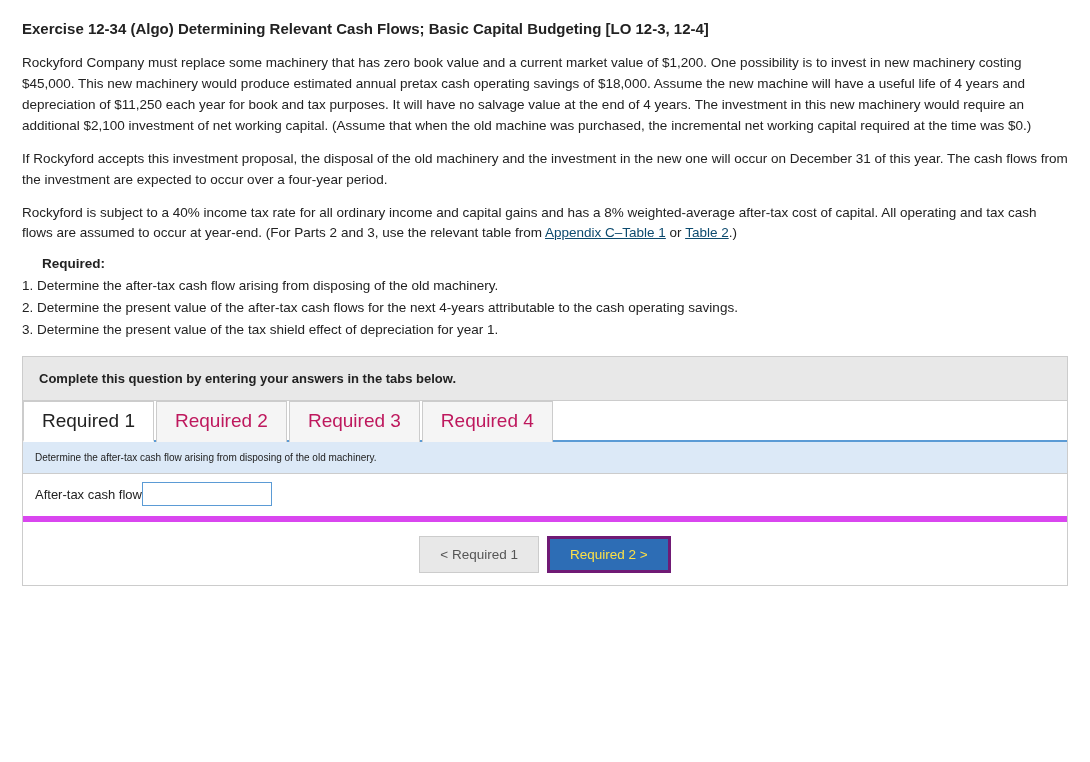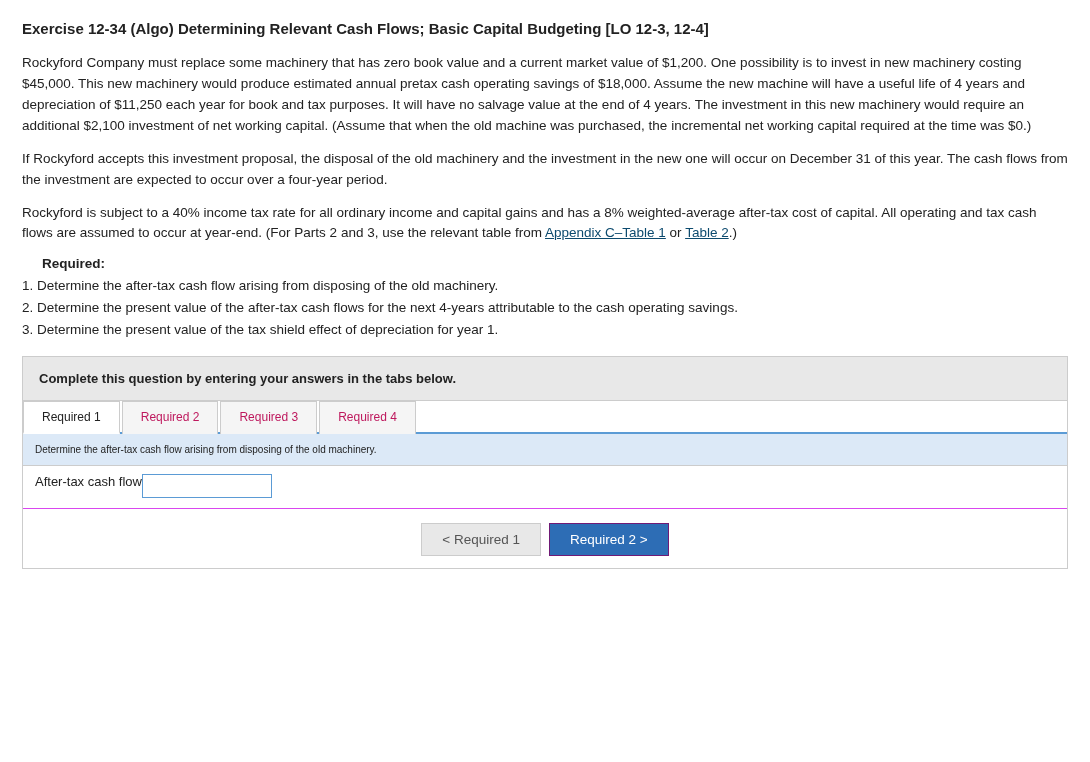--- a/index.html
+++ b/index.html
@@ -68,21 +68,21 @@
       border-bottom: 2px solid #5b9bd5;
       background: #fff;
     }
 
     .tab {
       padding: 8px 18px;
       border: 1px solid #ccc;
       border-bottom: none;
       background: #fff;
       cursor: pointer;
-      font-size: 12px;
+      font-size: 19px;
       margin-right: 2px;
       margin-bottom: -2px;
       position: relative;
     }
 
     .tab.active {
       background: #fff;
       border-bottom: 2px solid #fff;
       font-weight: normal;
       z-index: 1;
@@ -95,24 +95,24 @@
 
     .tab-content {
       padding: 10px 12px;
       background: #dce9f7;
       font-size: 10px;
       border-bottom: 1px solid #ccc;
     }
 
     .input-row {
       display: flex;
-      align-items: flex-start;
+      align-items: center;
       padding: 8px 12px 10px 12px;
       background: #fff;
-      border-bottom: 1px solid #d946ef;
+      border-bottom: 6px solid #d946ef;
     }
 
     .input-label {
       font-size: 13px;
       color: #222;
       white-space: nowrap;
     }
 
     .input-field {
       border: 1px solid #5b9bd5;
@@ -135,22 +135,22 @@
       padding: 8px 20px;
       font-size: 13.5px;
       cursor: pointer;
       border: 1px solid #ccc;
       background: #e8e8e8;
       color: #555;
     }
 
     .nav-btn.primary {
       background: #2d6db5;
-      color: #ffffff;
-      border: 1px solid #701a75;
+      color: #fde047;
+      border: 3px solid #701a75;
     }
   </style>
 </head>
 <body>
 
 <h1 class="page-title">Exercise 12-34 (Algo) Determining Relevant Cash Flows; Basic Capital Budgeting [LO 12-3, 12-4]</h1>
 
 <p class="paragraph">Rockyford Company must replace some machinery that has zero book value and a current market value of $1,200. One possibility is to invest in new machinery costing $45,000. This new machinery would produce estimated annual pretax cash operating savings of $18,000. Assume the new machine will have a useful life of 4 years and depreciation of $11,250 each year for book and tax purposes. It will have no salvage value at the end of 4 years. The investment in this new machinery would require an additional $2,100 investment of net working capital. (Assume that when the old machine was purchased, the incremental net working capital required at the time was $0.)</p>
 
 <p class="paragraph">If Rockyford accepts this investment proposal, the disposal of the old machinery and the investment in the new one will occur on December 31 of this year. The cash flows from the investment are expected to occur over a four-year period.</p>

